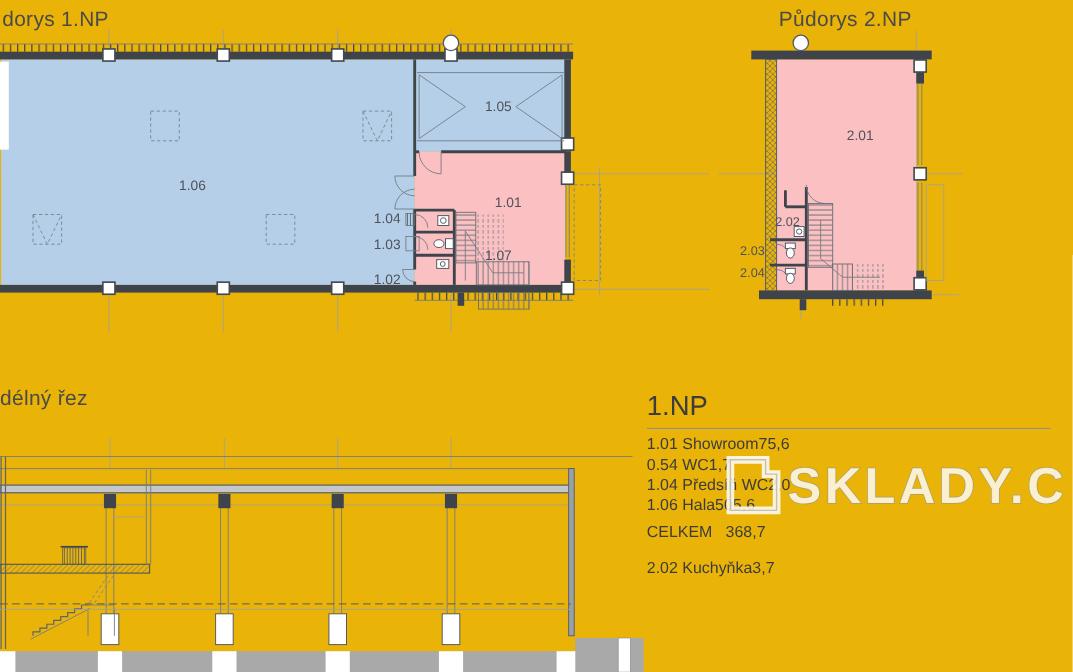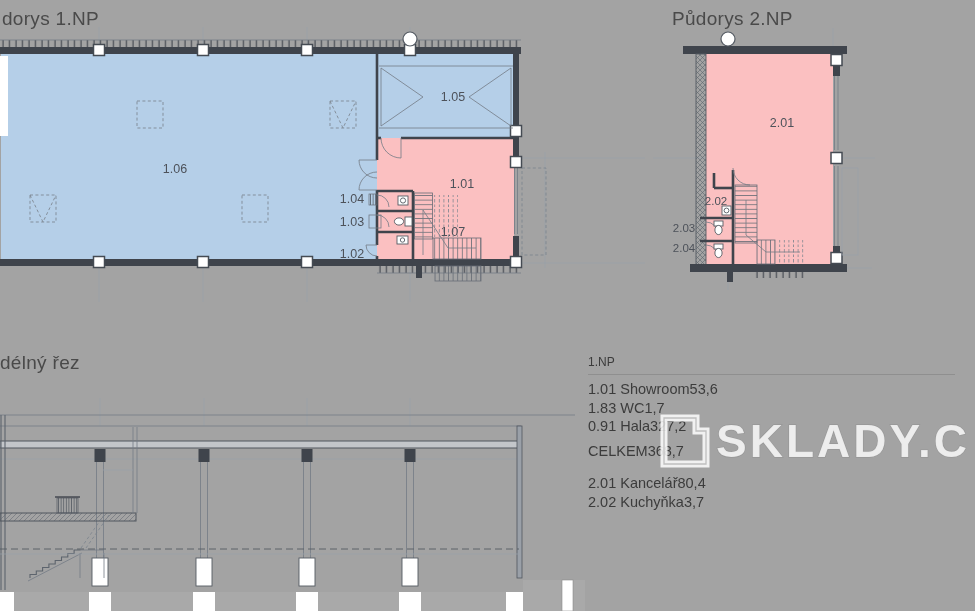--- a/index.html
+++ b/index.html
@@ -1,38 +1,38 @@
 <!DOCTYPE html>
 <html><head>
 <meta charset="utf-8">
 <style>
   html,body{margin:0;padding:0;background:#fff;}
   body{width:975px;height:611px;overflow:hidden;position:relative;
        font-family:"Liberation Sans",sans-serif;color:#3c3c3c;}
-  .sheet{position:absolute;inset:0;background:#a3a3a3;}
+  .sheet{position:absolute;inset:0;background:#eab308;}
   .draw-title{position:absolute;font-size:19px;color:#4a4a4a;letter-spacing:.3px;white-space:nowrap;}
   svg{position:absolute;overflow:visible;}
   
   .g   {stroke:#98a0aa;stroke-width:.7;fill:none;}
   .t   {stroke:#737b85;stroke-width:.8;fill:none;}
   .m   {stroke:#5d646d;stroke-width:1.1;fill:none;}
   .w   {stroke:#3f444c;stroke-width:2.6;fill:none;}
   .dsh {stroke:#7c848e;stroke-width:.85;fill:none;stroke-dasharray:3 2.4;}
   .dark{fill:#3f444c;stroke:none;}
   .sq  {fill:#fff;stroke:#454b53;stroke-width:1.5;}
   .fix {fill:#fff;stroke:#555b63;stroke-width:.9;}
   .lbl {fill:#4d525a;font:12.5px "Liberation Sans",sans-serif;text-anchor:middle;}
   .lbl2{fill:#4d525a;font:11.5px "Liberation Sans",sans-serif;text-anchor:middle;}
   
   .legend{position:absolute;left:588px;top:355px;width:367px;}
-  .legend h2{margin:0 0 5px 0;font-size:12px;font-weight:400;color:#3c3c3c;
+  .legend h2{margin:0 0 5px 0;font-size:25px;font-weight:400;color:#3c3c3c;
              padding-bottom:5px;border-bottom:1px solid #8f8f8f;}
   .legend .rows{margin-top:3px;}
   .lrow{display:flex;justify-content:flex-start;font-size:14.5px;line-height:18.6px;color:#3c3c3c;}
-  .lrow.total{margin-top:6px;margin-bottom:14px;}
+  .lrow.total{margin-top:6px;margin-bottom:14px;gap:12px;}
   .sec2{margin-top:0;}
   
   .wm{position:absolute;left:344px;top:406px;width:310px;height:66px;pointer-events:none;z-index:5;text-align:right;}
 </style>
 </head>
 <body>
 
 <div class="sheet">
 
   <svg width="0" height="0">
@@ -55,21 +55,21 @@
       <pattern id="risVd" patternUnits="userSpaceOnUse" width="4.6" height="10">
         <line x1="2.3" y1="0" x2="2.3" y2="10" stroke="#7c848e" stroke-width=".8" stroke-dasharray="2.5 2"></line>
       </pattern>
       <pattern id="rail" patternUnits="userSpaceOnUse" width="2.6" height="10">
         <line x1="1.3" y1="0" x2="1.3" y2="10" stroke="#555b63" stroke-width=".8"></line>
       </pattern>
     </defs>
   </svg>
 
   <div class="draw-title" style="left:2px;top:8px;">dorys 1.NP</div>
-  <div class="draw-title" style="left:672px;top:8px;">Půdorys 2.NP</div>
+  <div class="draw-title" style="left:708px;top:8px;">Půdorys 2.NP</div>
   <div class="draw-title" style="left:0px;top:352px;">délný řez</div>
 
   <svg style="left:0;top:26px;" width="660" height="284" viewBox="0 26 660 284">
     <g>
       <line class="g" x1="99" y1="27" x2="99" y2="302"></line>
       <line class="g" x1="203" y1="27" x2="203" y2="302"></line>
       <line class="g" x1="307" y1="27" x2="307" y2="302"></line>
       <line class="g" x1="410" y1="27" x2="410" y2="302"></line>
       <line class="g" x1="0" y1="158" x2="645" y2="158"></line>
       <line class="g" x1="519" y1="263" x2="645" y2="263"></line>
@@ -335,40 +335,40 @@
       <rect x="523" y="580" width="62" height="31" fill="#a9a9a9"></rect>
       <rect x="562" y="580" width="11" height="31" fill="#fff" stroke="#8b8b8b" stroke-width=".6"></rect>
     </g>
   </svg>
 
   <div class="legend">
     <h2>1.NP</h2>
     <div class="rows">
       <div class="lrow">
         <span>1.01 Showroom</span>
-        <span>53,6</span>
-      </div>
-      <div class="lrow">
-        <span>1.83 WC</span>
+        <span>75,6</span>
+      </div>
+      <div class="lrow">
+        <span>0.54 WC</span>
         <span>1,7</span>
       </div>
       <div class="lrow">
-        <span>0.91 Hala</span>
-        <span>327,2</span>
+        <span>1.04 Předsíň WC</span>
+        <span>2,0</span>
+      </div>
+      <div class="lrow">
+        <span>1.06 Hala</span>
+        <span>505,6</span>
       </div>
       <div class="lrow total">
         <span>CELKEM</span>
         <span>368,7</span>
       </div>
     </div>
     <div class="rows">
-      <div class="lrow">
-        <span>2.01 Kancelář</span>
-        <span>80,4</span>
-      </div>
       <div class="lrow">
         <span>2.02 Kuchyňka</span>
         <span>3,7</span>
       </div>
     </div>
   </div>
 
   <div class="wm">
     <svg width="310" height="66" viewBox="0 0 310 66">
       <g>

